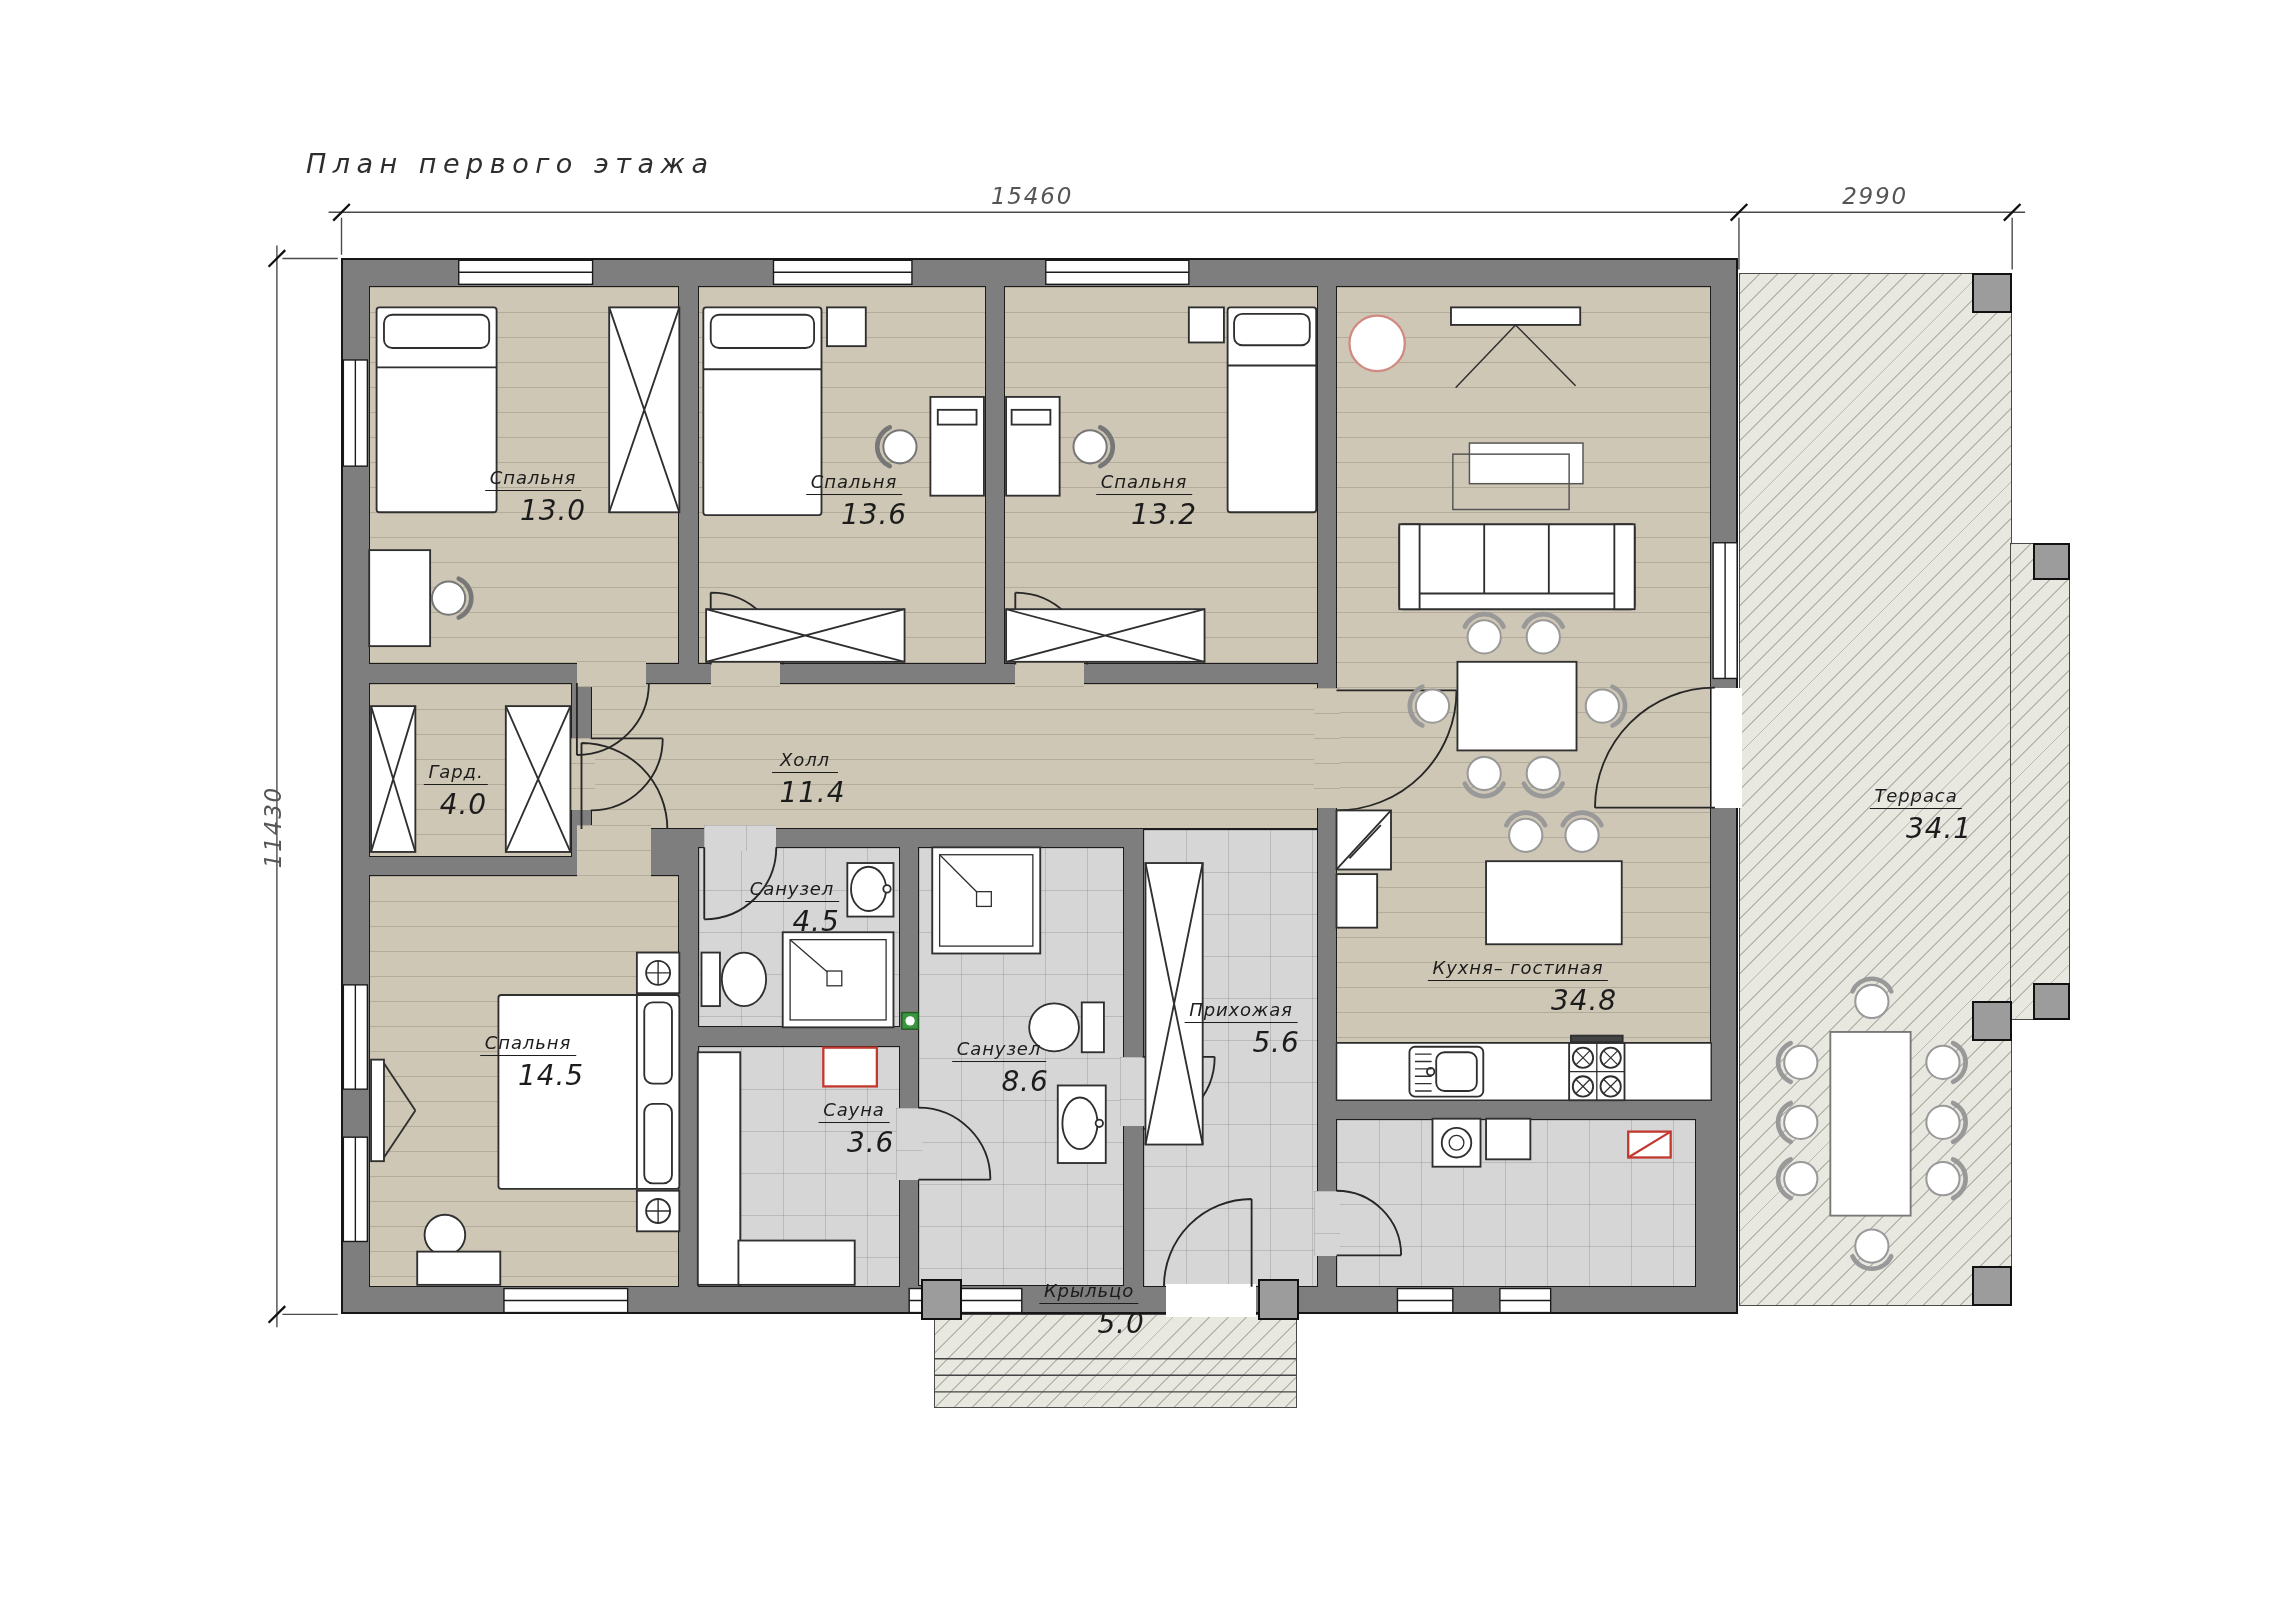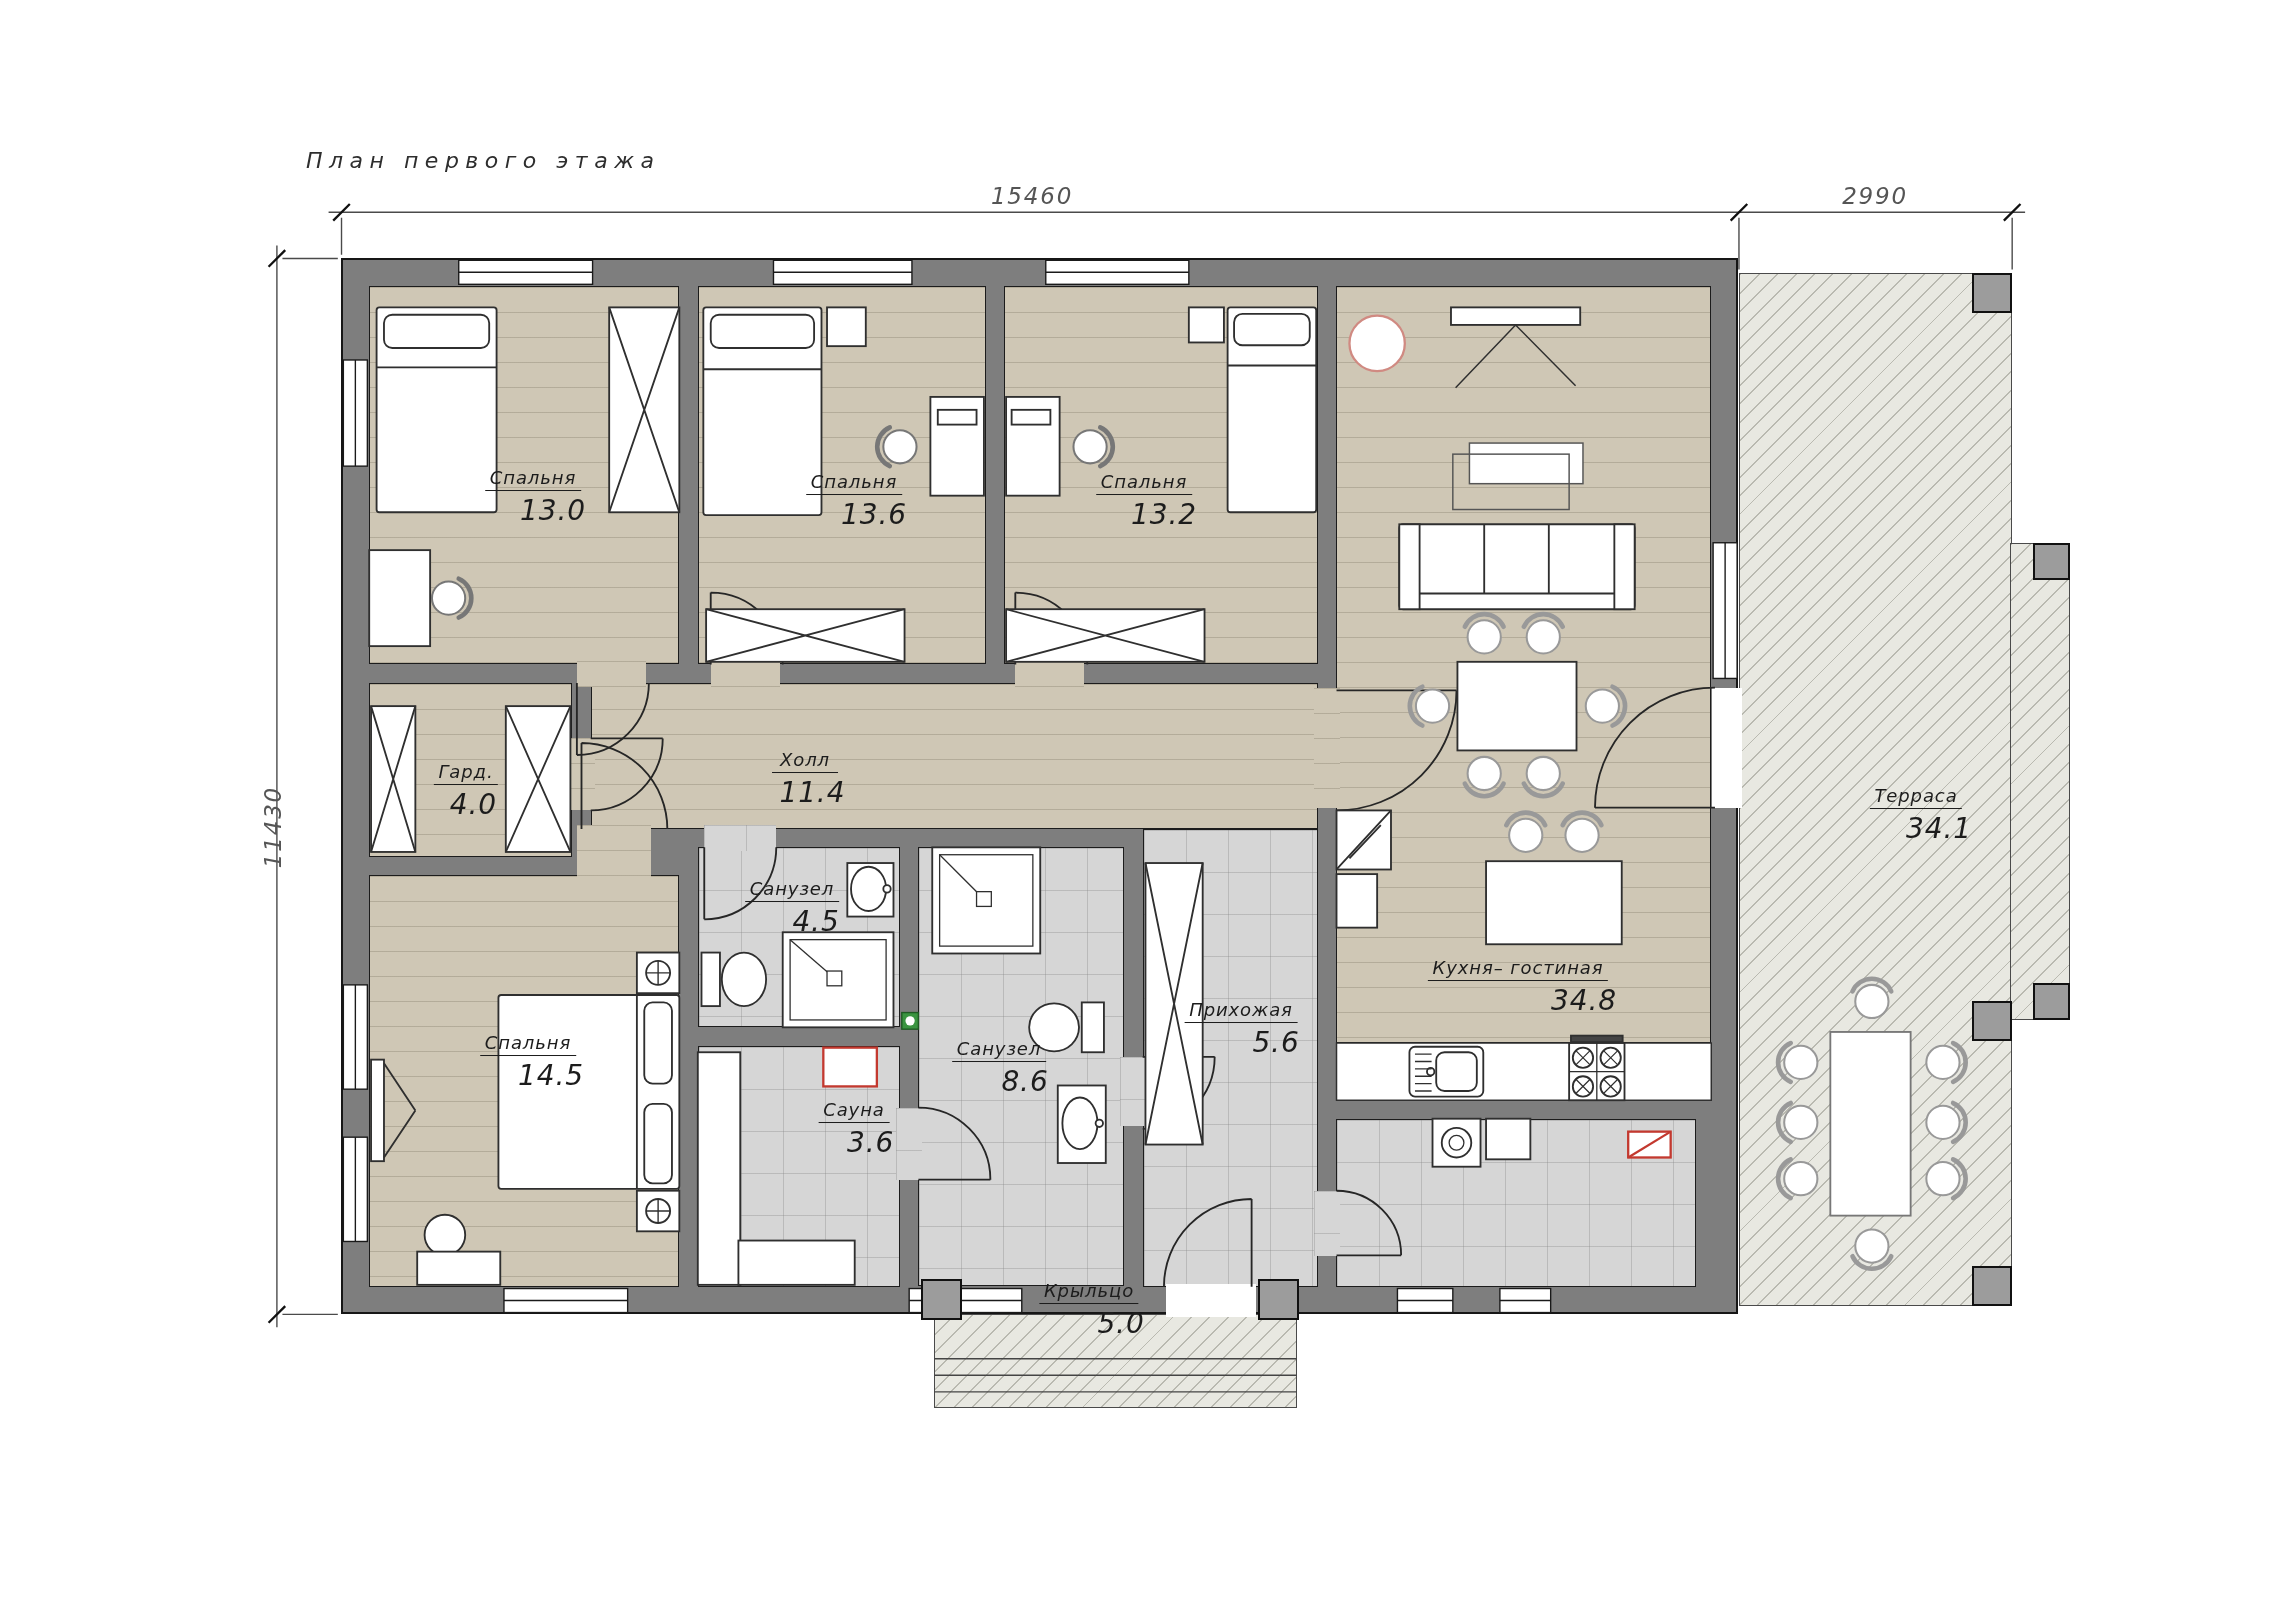--- a/index.html
+++ b/index.html
@@ -25,21 +25,21 @@
   .pillar{z-index:5;background:#9c9c9c;border:2.3px solid #111;}
   svg.gfx{position:absolute;left:0;top:0;z-index:4;}
   
   .room-label{position:absolute;z-index:6;transform:translate(-50%,-52%);text-align:center;
               font-style:italic;color:#1c1c1c;white-space:nowrap;letter-spacing:0.9px;}
   .rl-name{display:block;font-size:18px;border-bottom:1.5px solid #1c1c1c;padding:0 4.6px 1.8px;}
   .rl-area{display:block;font-size:28px;margin-top:2.8px;}
   .dim-label{position:absolute;z-index:6;font-style:italic;font-size:23px;color:#555;
              letter-spacing:1.8px;transform:translate(-50%,-100%);white-space:nowrap;}
   .dim-label.vert{transform:translate(-100%,-50%) rotate(-90deg);transform-origin:right center;}
-  .plan-title{position:absolute;z-index:6;font-size:22px;font-style:italic;color:#2e2e2e;
+  .plan-title{position:absolute;z-index:6;font-size:27px;font-style:italic;color:#2e2e2e;
               letter-spacing:6.5px;white-space:nowrap;}
 </style>
 </head>
 <body>
 
 <div class="plan">
 
   <div class="plan-title abs" style="left:306px;top:148px;">План первого этажа</div>
 
   <div class="dim-label" style="left:1032px;top:209px;">15460</div>
@@ -296,21 +296,21 @@
     <span class="rl-area" style="transform:translateX(20px);">13.2</span>
   </div>
   <div class="room-label" style="left:1518px;top:988px;">
     <span class="rl-name">Кухня– гостиная</span>
     <span class="rl-area" style="transform:translateX(66px);">34.8</span>
   </div>
   <div class="room-label" style="left:805px;top:780px;">
     <span class="rl-name">Холл</span>
     <span class="rl-area" style="transform:translateX(7.4px);">11.4</span>
   </div>
-  <div class="room-label" style="left:466px;top:792px;">
+  <div class="room-label" style="left:456px;top:792px;">
     <span class="rl-name">Гард.</span>
     <span class="rl-area" style="transform:translateX(7.4px);">4.0</span>
   </div>
   <div class="room-label" style="left:792px;top:909px;">
     <span class="rl-name">Санузел</span>
     <span class="rl-area" style="transform:translateX(24px);">4.5</span>
   </div>
   <div class="room-label" style="left:999px;top:1069px;">
     <span class="rl-name">Санузел</span>
     <span class="rl-area" style="transform:translateX(26px);">8.6</span>

